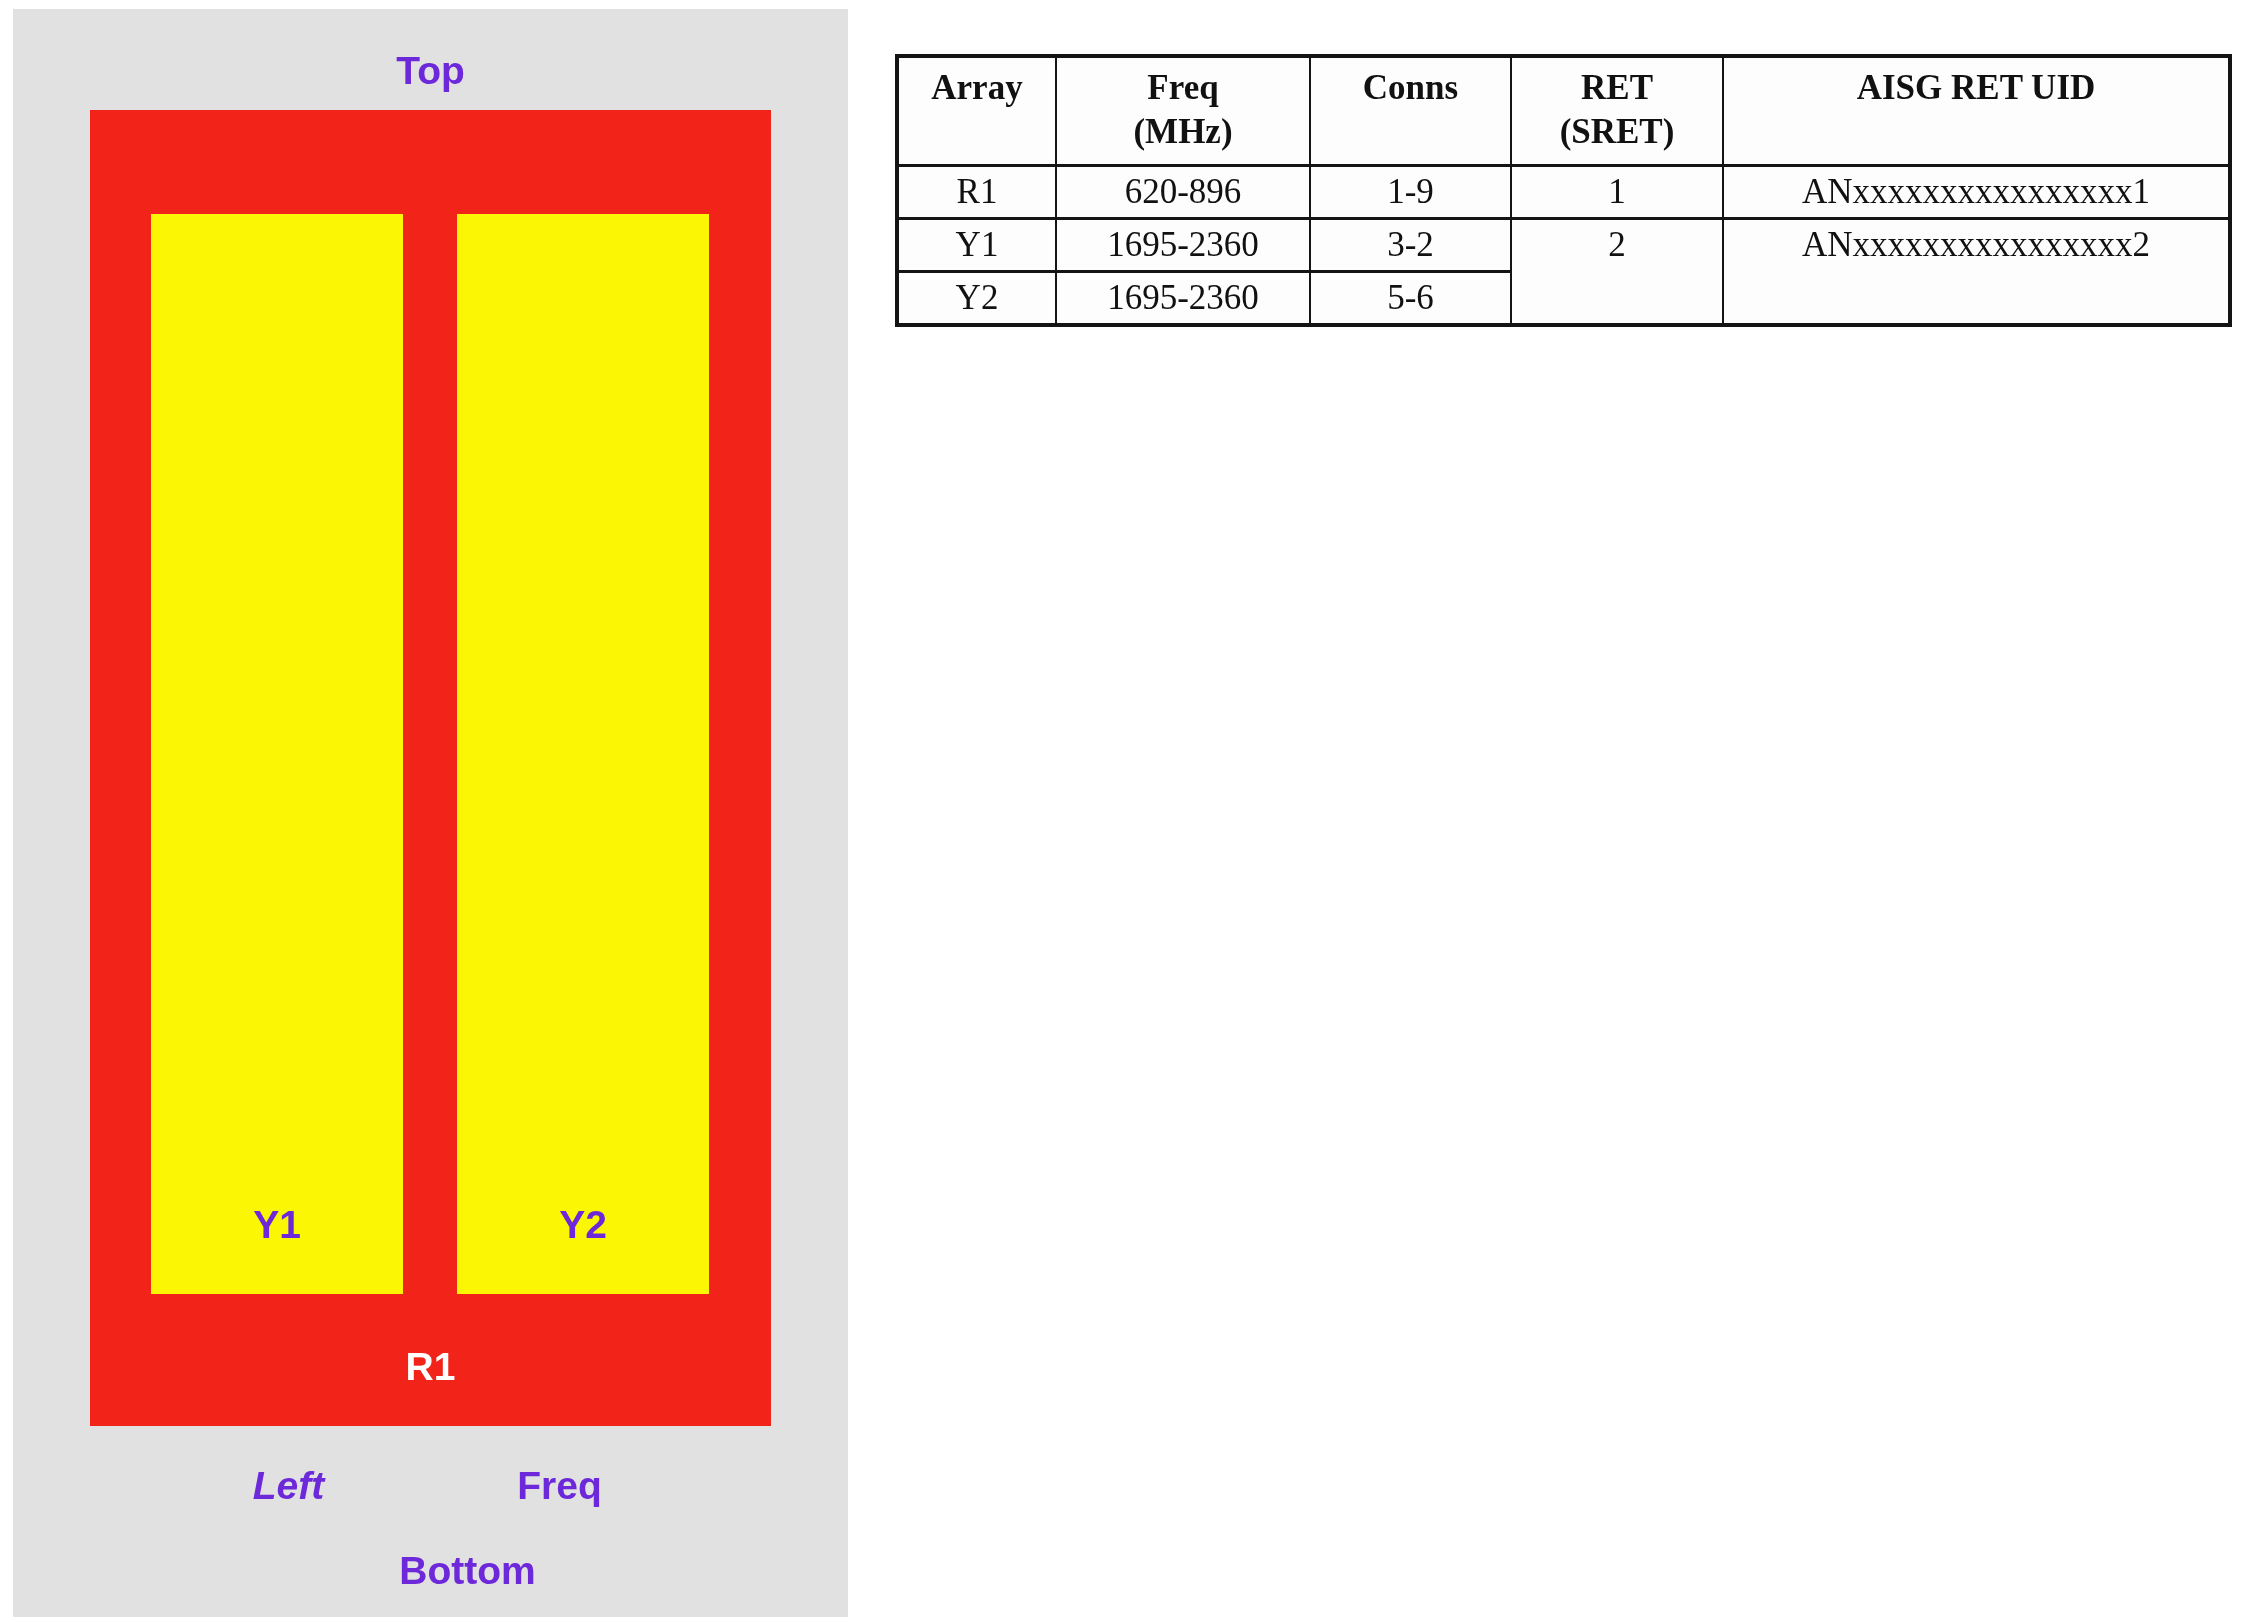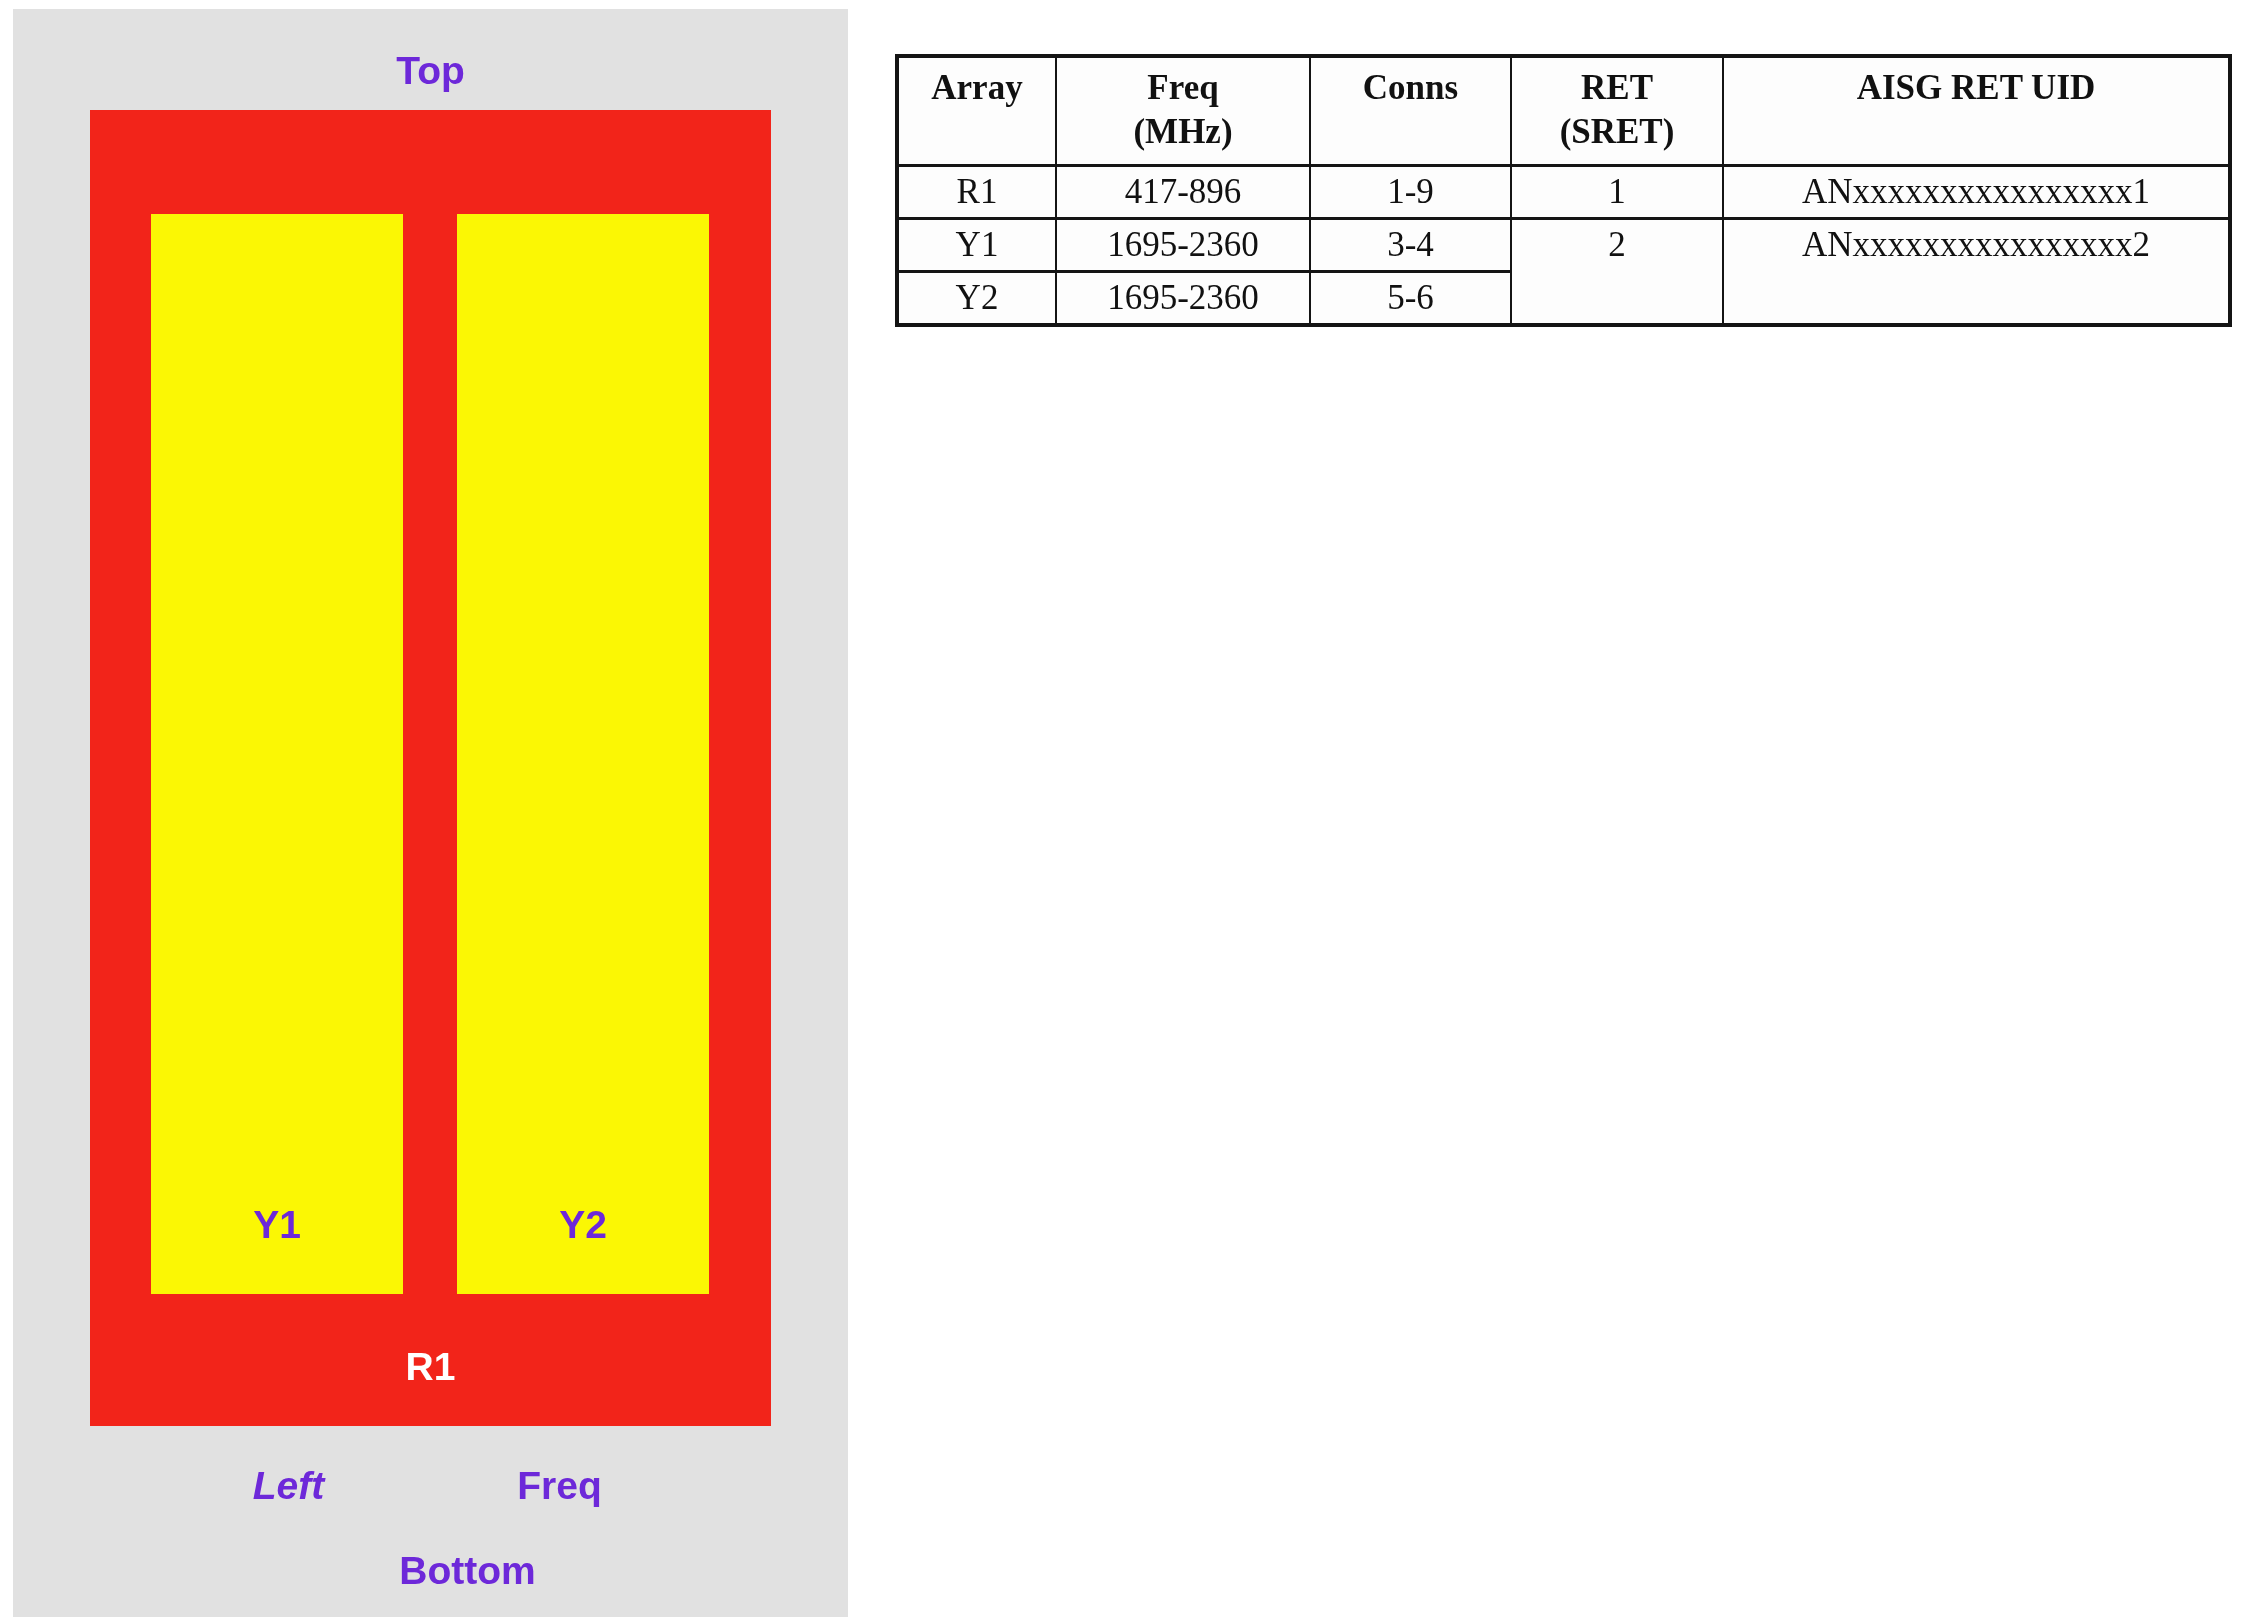--- a/index.html
+++ b/index.html
@@ -125,29 +125,29 @@
         <th>Array</th>
         <th><span>Freq</span><br><span>(MHz)</span></th>
         <th>Conns</th>
         <th><span>RET</span><br><span>(SRET)</span></th>
         <th>AISG RET UID</th>
       </tr>
     </thead>
     <tbody>
       <tr>
         <td>R1</td>
-        <td>417-896</td>
+        <td>620-896</td>
         <td>1-9</td>
         <td>1</td>
         <td>ANxxxxxxxxxxxxxxxx1</td>
       </tr>
       <tr>
         <td>Y1</td>
         <td>1695-2360</td>
-        <td>3-4</td>
+        <td>3-2</td>
         <td class="merged" rowspan="2">2</td>
         <td class="merged" rowspan="2">ANxxxxxxxxxxxxxxxx2</td>
       </tr>
       <tr>
         <td>Y2</td>
         <td>1695-2360</td>
         <td>5-6</td>
       </tr>
     </tbody>
   </table>

